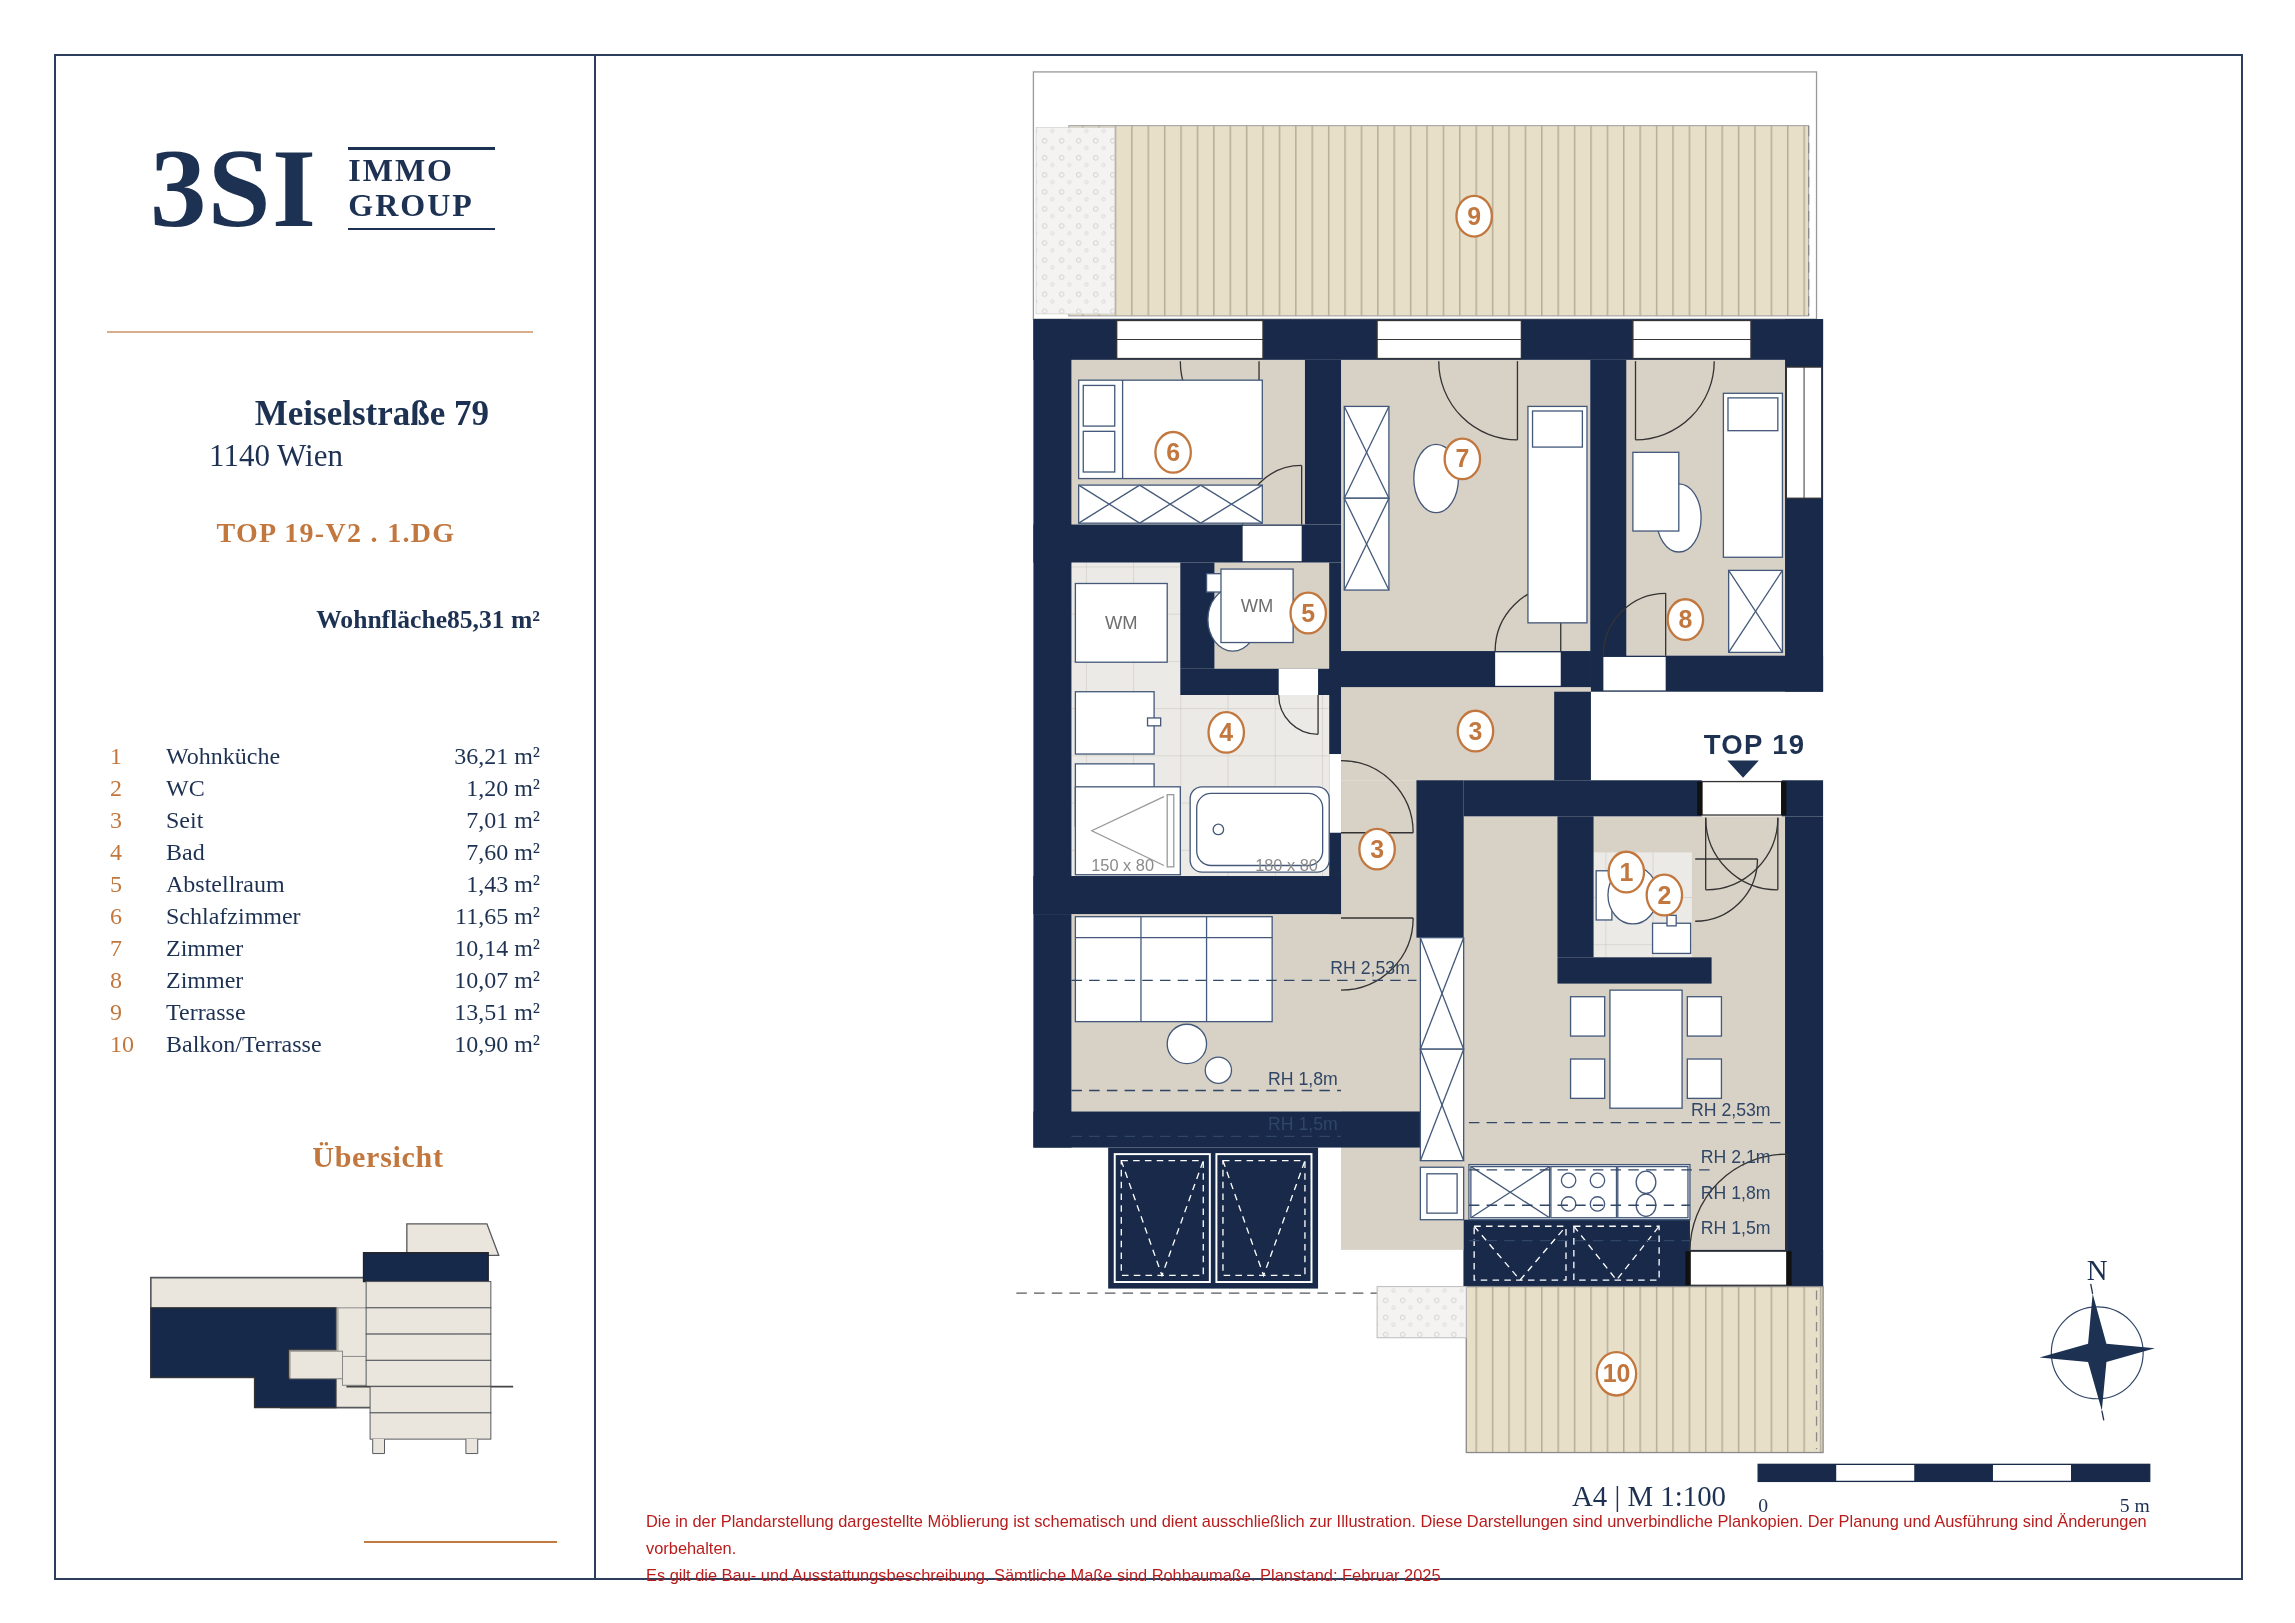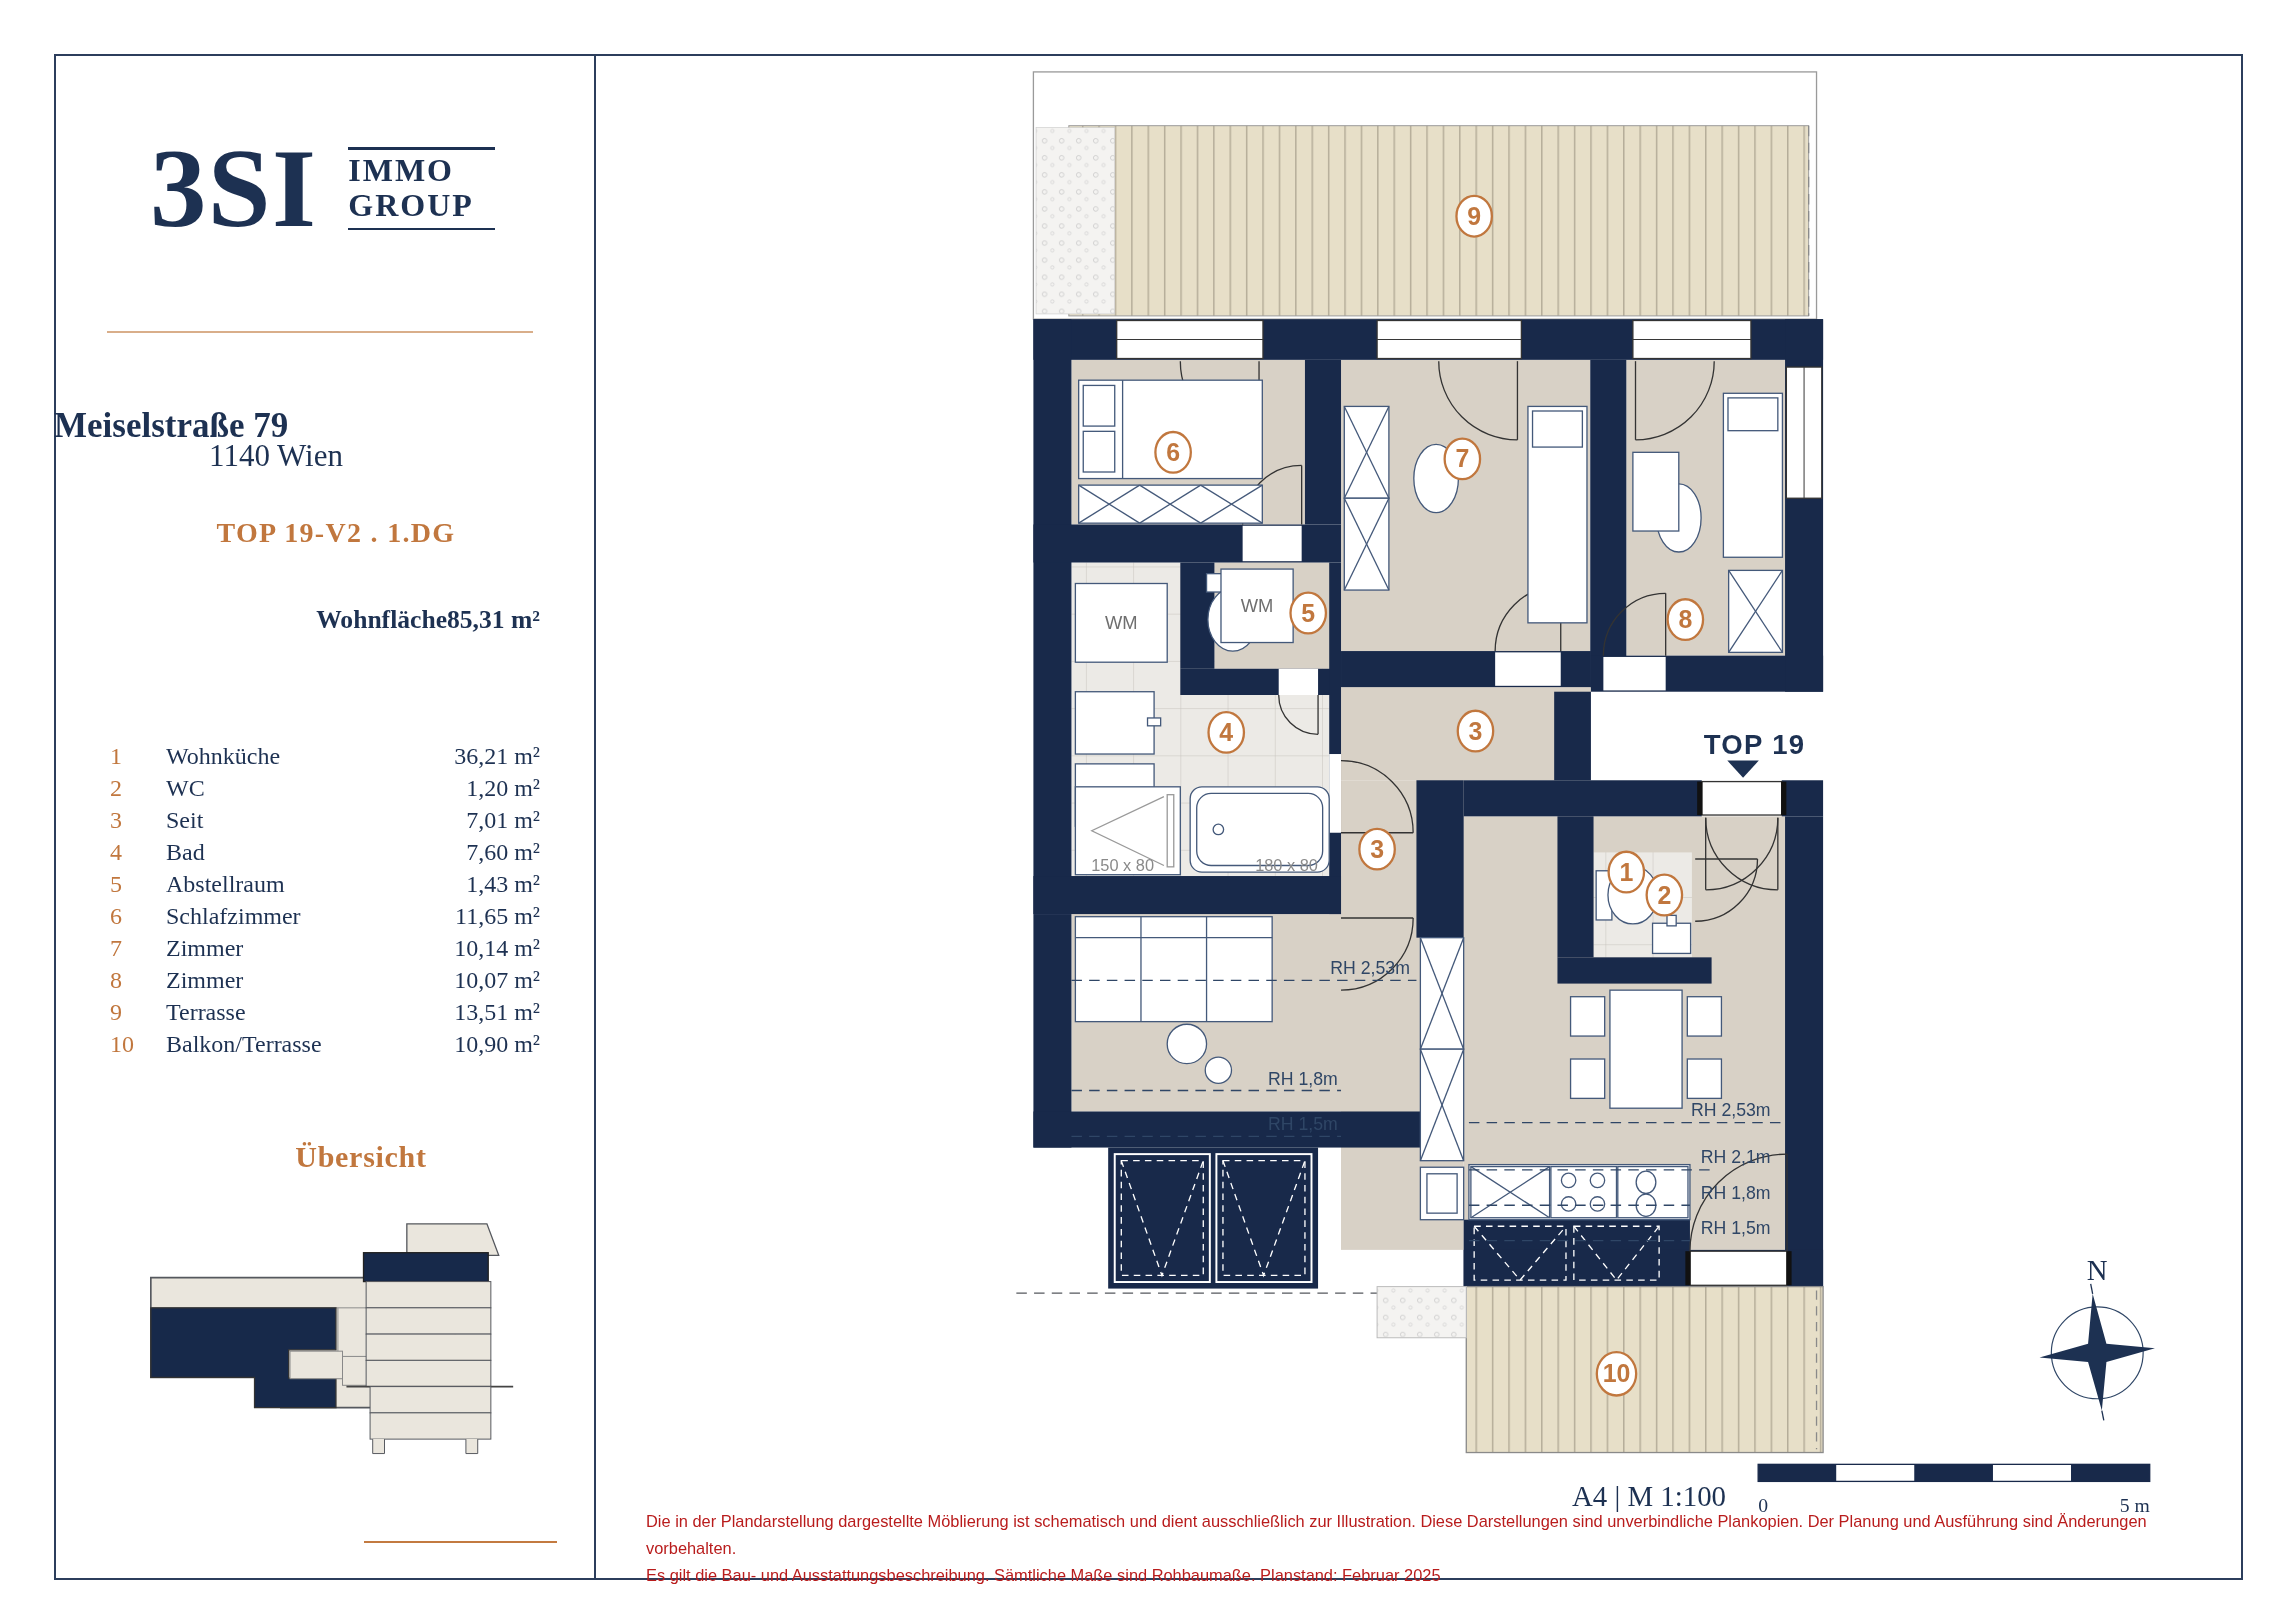--- a/index.html
+++ b/index.html
@@ -45,21 +45,21 @@
       <div class="logo-words navy serif">
         <div>IMMO</div>
         <div>GROUP</div>
       </div>
       <div class="logo-rule"></div>
     </div>
   </div>
 
   <div class="abs" style="left:107px;top:331px;width:426px;height:2px;background:#d9ae8a;"></div>
 
-  <div class="abs addr1 navy" style="left:54px;top:406px;width:435px;text-align:left;">Meiselstraße 79</div>
+  <div class="abs addr1 navy" style="left:54px;top:394px;width:435px;text-align:right;">Meiselstraße 79</div>
   <div class="abs addr2 navy" style="left:54px;top:438px;width:444px;text-align:center;">1140 Wien</div>
   <div class="abs unit orange" style="left:54px;top:517px;width:540px;text-align:center;">TOP 19-V2 . 1.DG</div>
 
   <div class="abs wf-row navy" style="left:107px;top:605px;width:433px;">
     <span>Wohnfläche</span>
     <span>85,31 m²</span>
   </div>
 
   <div class="abs rooms-table navy" style="left:110px;top:740px;width:430px;">
     <div class="room-row">
@@ -107,21 +107,21 @@
         <span class="room-name">Terrasse</span>
         <span class="room-area">13,51 m²</span>
       </div>
     <div class="room-row">
         <span class="room-num">10</span>
         <span class="room-name">Balkon/Terrasse</span>
         <span class="room-area">10,90 m²</span>
       </div>
   </div>
 
-  <div class="abs uebersicht orange" style="left:54px;top:1140px;width:614px;">Übersicht</div>
+  <div class="abs uebersicht orange" style="left:54px;top:1140px;width:614px;padding-left:17px;">Übersicht</div>
 
   <svg class="abs" style="left:118px;top:1212px;" width="407" height="256" viewBox="0 0 620 390">
 
     <g>
       <path d="M50,100 L506,100 L524,298 L248,298 L248,252 L50,252 Z" fill="#eae6dd" stroke="#55585e" stroke-width="2.5"></path>
       <line x1="50" y1="146" x2="510" y2="146" stroke="#8b8b8b" stroke-width="1.5"></line>
       <line x1="335" y1="146" x2="335" y2="222" stroke="#8b8b8b" stroke-width="1.5"></line>
       <line x1="335" y1="222" x2="518" y2="222" stroke="#c9c5bc" stroke-width="1"></line>
       <path d="M50,146 L332,146 L332,210 L260,210 L260,253 L332,253 L332,298 L208,298 L208,252 L50,252 Z" fill="#17294a" stroke="#333" stroke-width="2"></path>
       <rect x="262" y="212" width="80" height="42" fill="#eae6dd" stroke="#888" stroke-width="1.5"></rect>

